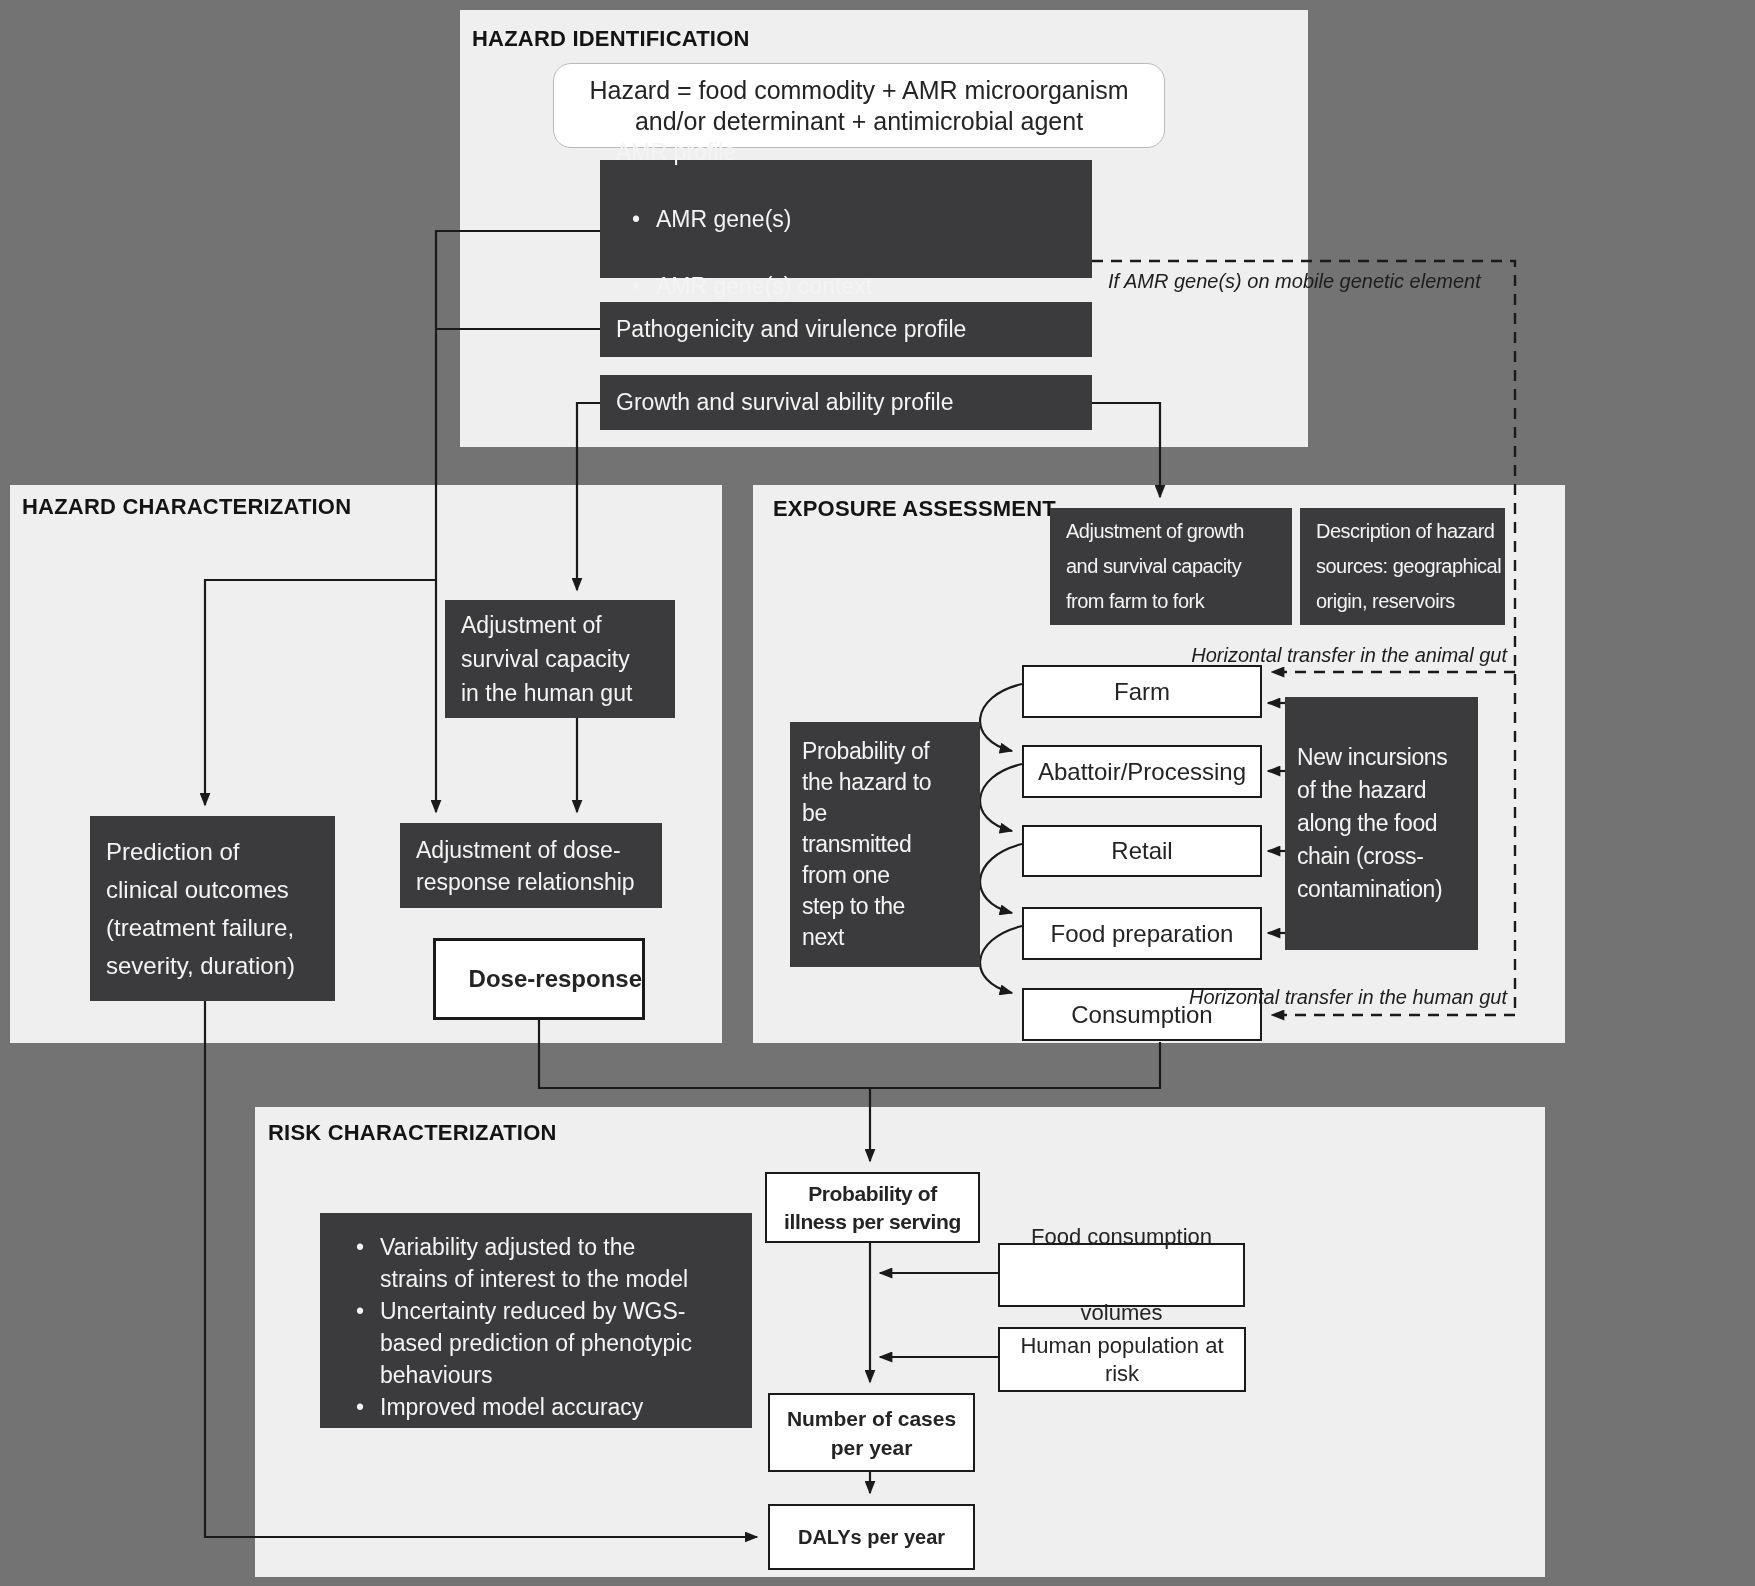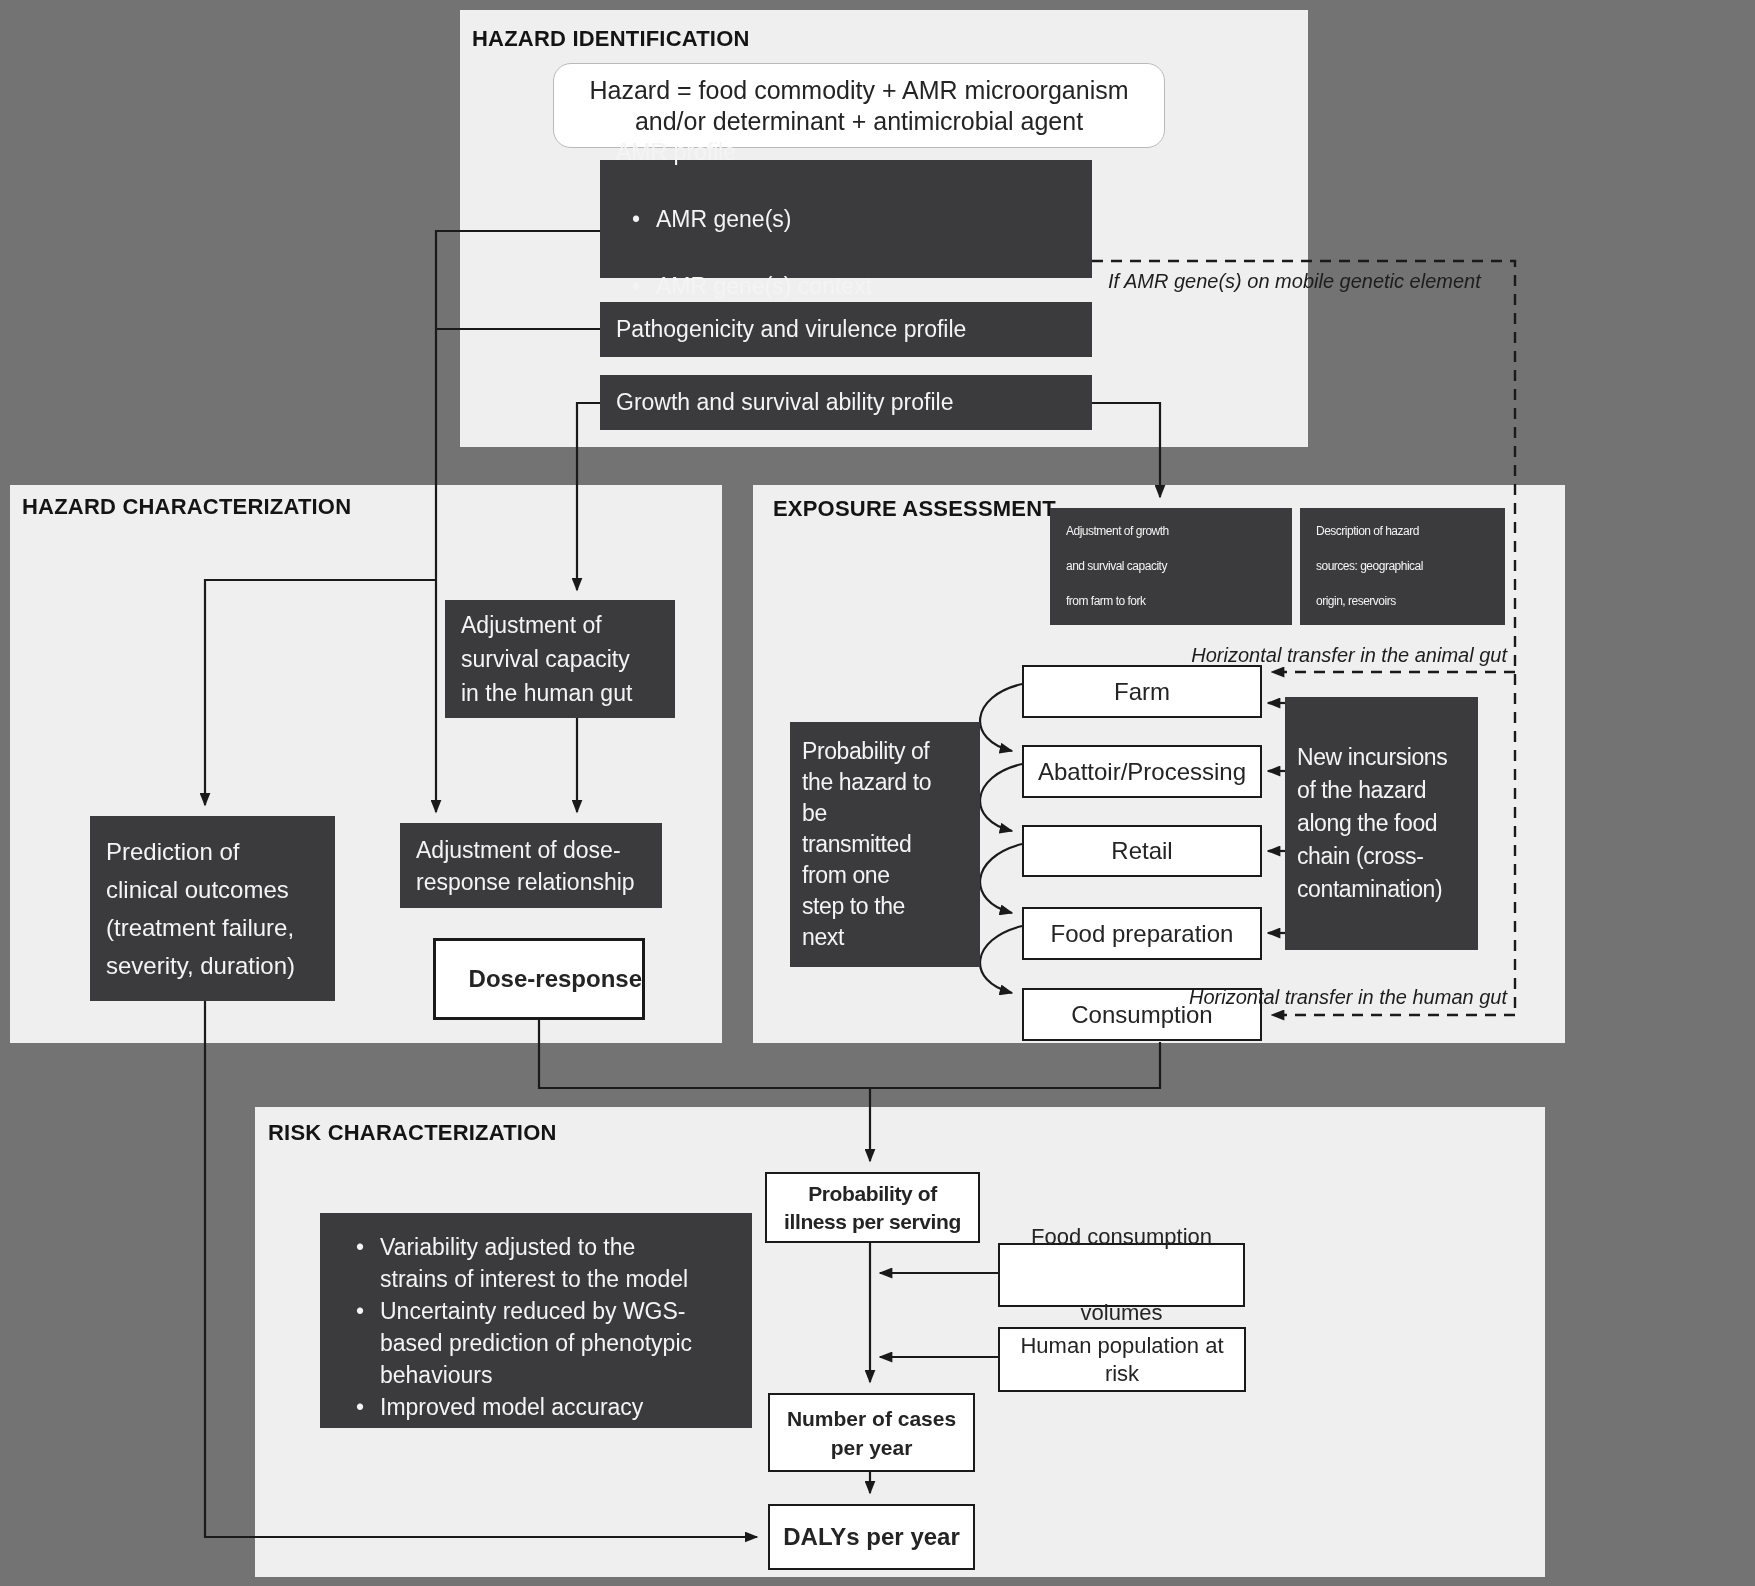--- a/index.html
+++ b/index.html
@@ -12,21 +12,21 @@
         display:flex;flex-direction:column;justify-content:center;padding:10px 12px 10px 16px;}
   .dark .ln{white-space:nowrap;}
   .whitebox{background:#ffffff;border:2.5px solid #1a1a1a;color:#242424;
             display:flex;flex-direction:column;align-items:center;justify-content:center;
             text-align:center;font-size:24px;line-height:30px;}
   .thinborder{border:1.5px solid #b9b9b9;}
   .boldtxt{font-weight:bold;}
   .note{font-style:italic;font-size:20px;color:#1d1d1d;white-space:nowrap;}
   .b-row{display:flex;align-items:flex-start;}
   .blt{width:40px;text-align:center;flex:0 0 auto;}
-  .small-dark{font-size:12px;letter-spacing:-0.5px;line-height:35px;}
+  .small-dark{font-size:20px;letter-spacing:-0.5px;line-height:35px;}
   .tight{letter-spacing:-0.4px;}
   svg{position:absolute;left:0;top:0;}
 </style>
 </head>
 <body>
 
 <div id="canvas">
 
   <div class="abs panel" style="left:460px;top:10px;width:848px;height:437px;"></div>
   <div class="abs panel" style="left:10px;top:485px;width:712px;height:558px;"></div>
@@ -213,17 +213,17 @@
   <div class="abs whitebox" style="left:998px;top:1327px;width:248px;height:65px;border-width:2px;font-size:22px;line-height:28px;">
     <div class="ln">Human population at</div>
     <div class="ln">risk</div>
   </div>
 
   <div class="abs whitebox boldtxt" style="left:768px;top:1393px;width:207px;height:79px;font-size:21px;line-height:29px;">
     <div class="ln">Number of cases</div>
     <div class="ln">per year</div>
   </div>
 
-  <div class="abs whitebox boldtxt" style="left:768px;top:1504px;width:207px;height:66px;font-size:24px;">
+  <div class="abs whitebox boldtxt" style="left:768px;top:1504px;width:207px;height:66px;font-size:20px;">
     <div class="ln">DALYs per year</div>
   </div>
 
 </div>
 
 </body></html>

